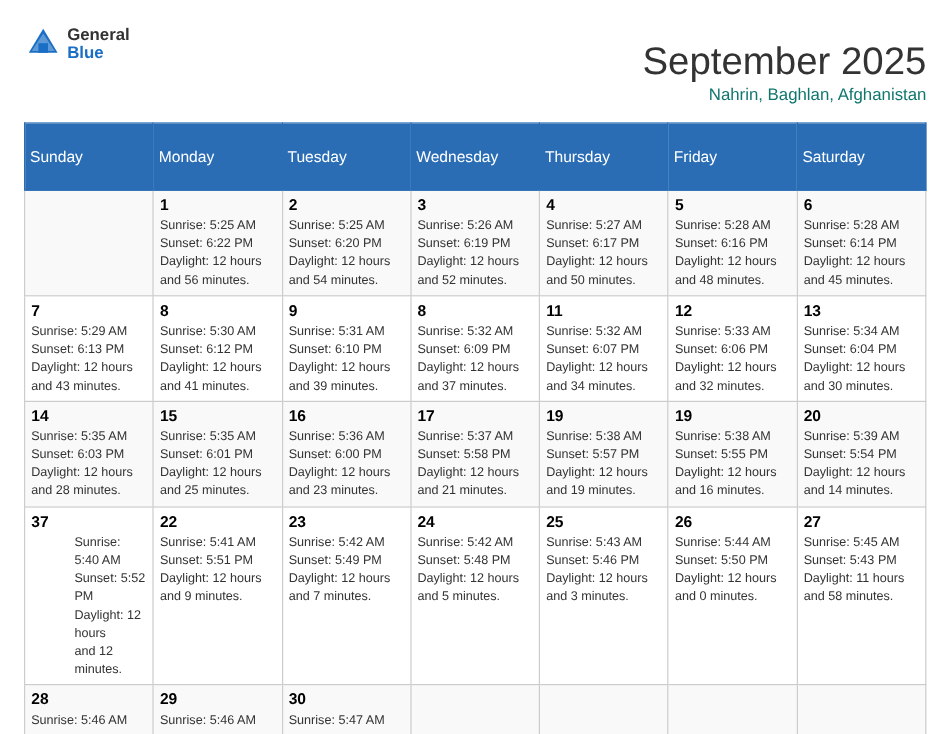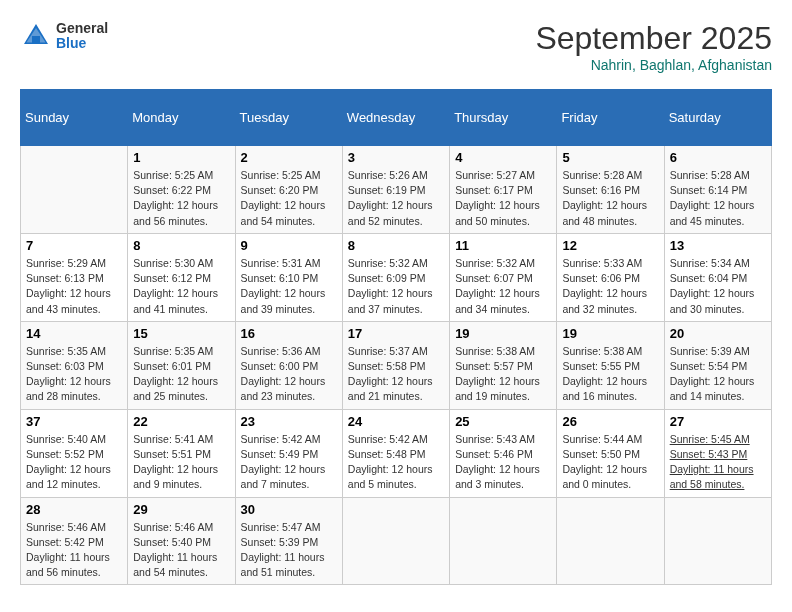--- a/index.html
+++ b/index.html
@@ -27,20 +27,21 @@
       line-height: 1.1;
     }
     .logo-text .general { color: #333; }
     .logo-text .blue { color: #1a6fc4; }
     .logo-icon {
       width: 32px;
       height: 32px;
     }
     .title-block {
       text-align: right;
+      margin-top: 13px;
     }
     .month-title {
       font-size: 32px;
       font-weight: normal;
       color: #333;
     }
     .subtitle {
       font-size: 14px;
       color: #0f766e;
     }
@@ -263,21 +264,21 @@
           <span class="day-num">20</span>
           <div class="day-info" style="white-space: pre-line;">Sunrise: 5:39 AM
 Sunset: 5:54 PM
 Daylight: 12 hours
 and 14 minutes.</div>
         </td>
       </tr>
       <tr>
         <td>
           <span class="day-num">37</span>
-          <div class="day-info" style="white-space: pre-line;">Sunrise: 5:40 AM
+          <div class="day-info" style="white-space: pre-line; margin-left: 36px;">Sunrise: 5:40 AM
 Sunset: 5:52 PM
 Daylight: 12 hours
 and 12 minutes.</div>
         </td>
         <td>
           <span class="day-num">22</span>
           <div class="day-info" style="white-space: pre-line;">Sunrise: 5:41 AM
 Sunset: 5:51 PM
 Daylight: 12 hours
 and 9 minutes.</div>
@@ -305,21 +306,21 @@
         </td>
         <td>
           <span class="day-num">26</span>
           <div class="day-info" style="white-space: pre-line;">Sunrise: 5:44 AM
 Sunset: 5:50 PM
 Daylight: 12 hours
 and 0 minutes.</div>
         </td>
         <td>
           <span class="day-num">27</span>
-          <div class="day-info" style="white-space: pre-line; text-decoration: underline;">Sunrise: 5:45 AM
+          <div class="day-info" style="white-space: pre-line;">Sunrise: 5:45 AM
 Sunset: 5:43 PM
 Daylight: 11 hours
 and 58 minutes.</div>
         </td>
       </tr>
       <tr>
         <td>
           <span class="day-num">28</span>
           <div class="day-info" style="white-space: pre-line;">Sunrise: 5:46 AM
 Sunset: 5:42 PM

